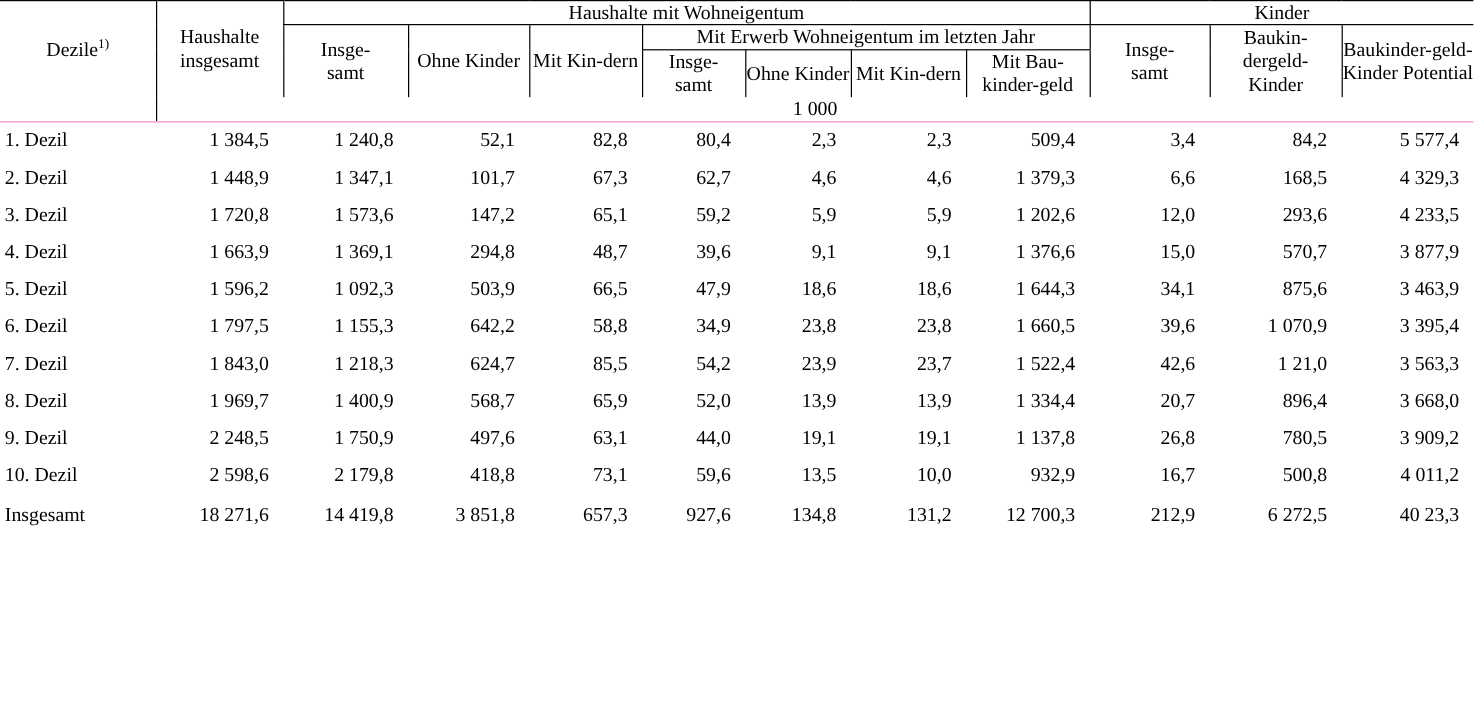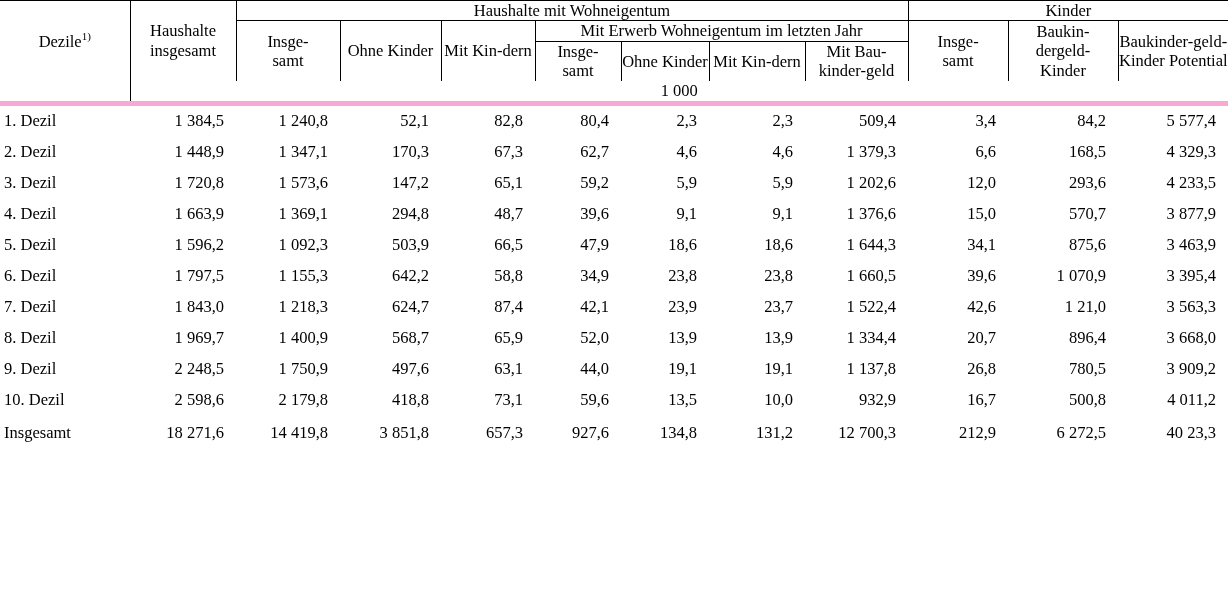--- a/index.html
+++ b/index.html
@@ -26,21 +26,21 @@
     font-family: "Liberation Serif", serif;
   }
   table.stat th, table.stat td {
     padding: 0;
     vertical-align: middle;
     font-weight: normal;
     font-size: 16.5px;
   }
   
   .rule-top { border-top: 1.4px solid #000; font-family: Liberation Serif, serif; }
-  .rule-thin-bot { border-bottom: 5px solid #f9a8d4; }
+  .rule-thin-bot { border-bottom: 1px solid #f9a8d4; }
 
   
   th.hgroup {
     text-align: center;
     border-bottom: 1px solid #000;
     padding: 4px 6px 5px 6px;
     line-height: 1.18;
   }
   th.hsub {
     text-align: center;
@@ -165,21 +165,21 @@
         <td class="num">2,3</td>
         <td class="num">509,4</td>
         <td class="num">3,4</td>
         <td class="num">84,2</td>
         <td class="num">5 577,4</td>
       </tr>
       <tr>
         <td class="lab">2. Dezil</td>
         <td class="num">1 448,9</td>
         <td class="num">1 347,1</td>
-        <td class="num">170,3</td>
+        <td class="num">101,7</td>
         <td class="num">67,3</td>
         <td class="num">62,7</td>
         <td class="num">4,6</td>
         <td class="num">4,6</td>
         <td class="num">1 379,3</td>
         <td class="num">6,6</td>
         <td class="num">168,5</td>
         <td class="num">4 329,3</td>
       </tr>
       <tr>
@@ -236,22 +236,22 @@
         <td class="num">1 660,5</td>
         <td class="num">39,6</td>
         <td class="num">1 070,9</td>
         <td class="num">3 395,4</td>
       </tr>
       <tr>
         <td class="lab">7. Dezil</td>
         <td class="num">1 843,0</td>
         <td class="num">1 218,3</td>
         <td class="num">624,7</td>
-        <td class="num">87,4</td>
-        <td class="num">42,1</td>
+        <td class="num">85,5</td>
+        <td class="num">54,2</td>
         <td class="num">23,9</td>
         <td class="num">23,7</td>
         <td class="num">1 522,4</td>
         <td class="num">42,6</td>
         <td class="num">1 21,0</td>
         <td class="num">3 563,3</td>
       </tr>
       <tr>
         <td class="lab">8. Dezil</td>
         <td class="num">1 969,7</td>

